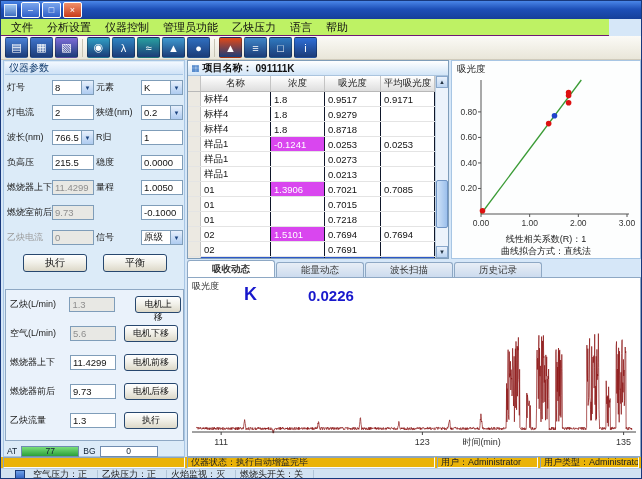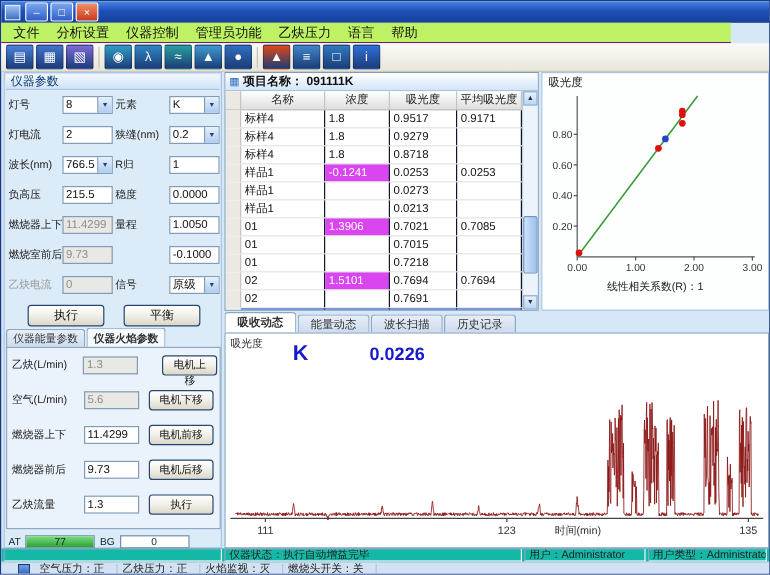--- a/index.html
+++ b/index.html
@@ -78,30 +78,30 @@
   .sb-thumb{position:absolute;left:0;right:0;top:104px;height:46px;background:linear-gradient(90deg,#cfe2f8,#9cc0ec);
             border:1px solid #6f94c4;border-radius:2px;}
   
   .calib-panel{position:absolute;left:450px;top:59px;width:190px;height:199px;background:#fdfefe;border:1px solid #a8c6e4;box-sizing:border-box;}
   .calib-title{position:absolute;left:5px;top:2px;font-size:9.5px;color:#222;}
   #calib-svg{position:absolute;left:1px;top:13px;}
   .calib-line{position:absolute;left:0;width:188px;text-align:center;font-size:9px;color:#222;white-space:nowrap;}
   
   .bottom-panel{position:absolute;left:186px;top:260px;width:454px;height:196px;}
   .btabs{position:absolute;left:0;top:0;height:16px;display:flex;align-items:flex-end;}
-  .btab{padding:0 10px;height:14px;font-size:9.5px;display:flex;align-items:center;border:1px solid #8ea8c4;border-bottom:none;
+  .btab{padding:0 24px;height:14px;font-size:9.5px;display:flex;align-items:center;border:1px solid #8ea8c4;border-bottom:none;
         border-radius:3px 3px 0 0;background:linear-gradient(#e8eef6,#ccdbee);margin-right:1px;color:#333;}
   .btab.active{background:#ffffff;font-weight:bold;height:16px;}
   .bplot{position:absolute;left:0;top:16px;width:454px;height:180px;background:#fff;border:1px solid #8ea8c4;box-sizing:border-box;}
   .bp-ylabel{position:absolute;left:4px;top:2px;font-size:9px;color:#333;}
   .bp-elem{position:absolute;left:56px;top:6px;font-size:18px;font-weight:bold;color:#1818cc;}
   .bp-val{position:absolute;left:120px;top:9px;font-size:15px;font-weight:bold;color:#1818cc;}
   #dyn-svg{position:absolute;left:2px;top:22px;}
   
-  .status1{position:absolute;top:456px;left:0;width:640px;height:14px;background:#14b8a6;font-size:9px;color:#222;}
+  .status1{position:absolute;top:456px;left:0;width:640px;height:14px;background:#eab308;font-size:9px;color:#222;}
   .sseg{position:absolute;top:0;height:11px;border:1px solid;border-color:#8ca4bc #f8fbff #f8fbff #8ca4bc;
         display:flex;align-items:center;padding:0 3px;box-sizing:border-box;white-space:nowrap;overflow:hidden;}
   .status2{position:absolute;top:467px;left:0;width:640px;height:11px;background:#d2e2f2;border-top:1px solid #b8cce0;
            display:flex;align-items:center;font-size:9px;color:#222;padding-left:11px;}
   .ind{width:8px;height:8px;margin:0 4px 0 3px;background:linear-gradient(#6fa0e8,#2f5fc0);border:1px solid #1c3c78;flex:0 0 auto;}
   .s2seg{padding:0 10px 0 4px;border-right:1px solid #b0c4d8;height:10px;display:flex;align-items:center;white-space:nowrap;}
 </style>
 </head>
 <body>
 
@@ -185,24 +185,20 @@
           <span class="pl dis">乙炔电流</span>
           <div class="fld dis">0</div>
           <span class="pl" style="margin-left: 2px;">信号</span>
           <div class="fld">原级<span class="arr">▼</span></div>
         </div>
       </div>
     <div class="param-btns">
       <button class="xpbtn">执行</button>
       <button class="xpbtn">平衡</button>
     </div>
-    <div class="subtabs" id="flame-tabs">
-        <span class="stab">仪器能量参数</span>
-        <span class="stab active">仪器火焰参数</span>
-      </div>
     <div class="subtab-body" id="flame-grid">
         <div class="frow" style="top: 5px; gap: 12px;">
           <span class="fl">乙炔(L/min)</span>
           <div class="fld ffld dis">1.3</div>
           <button class="fbtn">电机上移</button>
         </div>
         <div class="frow" style="top: 34px;">
           <span class="fl">空气(L/min)</span>
           <div class="fld ffld dis">5.6</div>
           <button class="fbtn">电机下移</button>
@@ -366,20 +362,21 @@
         <text x="174" y="152" font-size="8.5" text-anchor="middle" fill="#333" font-family="&quot;Liberation Sans&quot;,&quot;DejaVu Sans&quot;,sans-serif">3.00</text>
         <line x1="28" y1="140" x2="128.29440628066735" y2="6" stroke="#3a9b35" stroke-width="1.3"></line>
         <circle cx="29.5" cy="136.7712380952381" r="2.8" fill="#dd1111"></circle>
         <circle cx="95.67586666666666" cy="49.58190476190475" r="2.8" fill="#dd1111"></circle>
         <circle cx="101.49153333333332" cy="41.80990476190476" r="2.8" fill="#2244cc"></circle>
         <circle cx="115.6" cy="28.74171428571428" r="2.8" fill="#dd1111"></circle>
         <circle cx="115.6" cy="21.582285714285717" r="2.8" fill="#dd1111"></circle>
         <circle cx="115.6" cy="18.544952380952395" r="2.8" fill="#dd1111"></circle>
       </svg>
     <div class="calib-line" style="top:172px;">线性相关系数(R)：1</div>
+    <div class="calib-line" style="top:184px;">曲线拟合方式：直线法</div>
   </div>
 
   <div class="bottom-panel">
     <div class="btabs" id="bottom-tabs">
         <span class="btab active">吸收动态</span>
         <span class="btab">能量动态</span>
         <span class="btab">波长扫描</span>
         <span class="btab">历史记录</span>
       </div>
     <div class="bplot">

